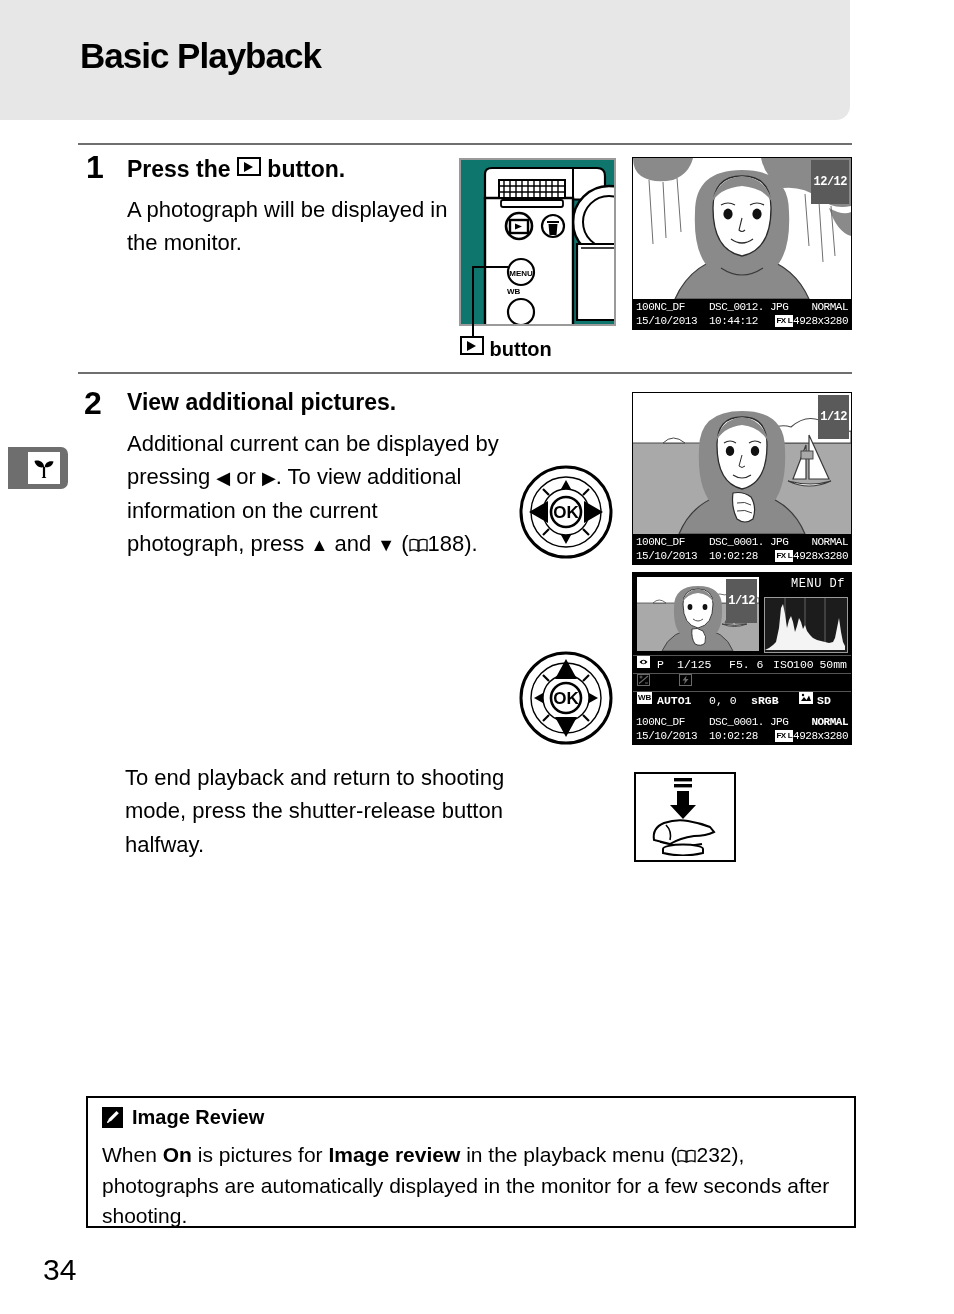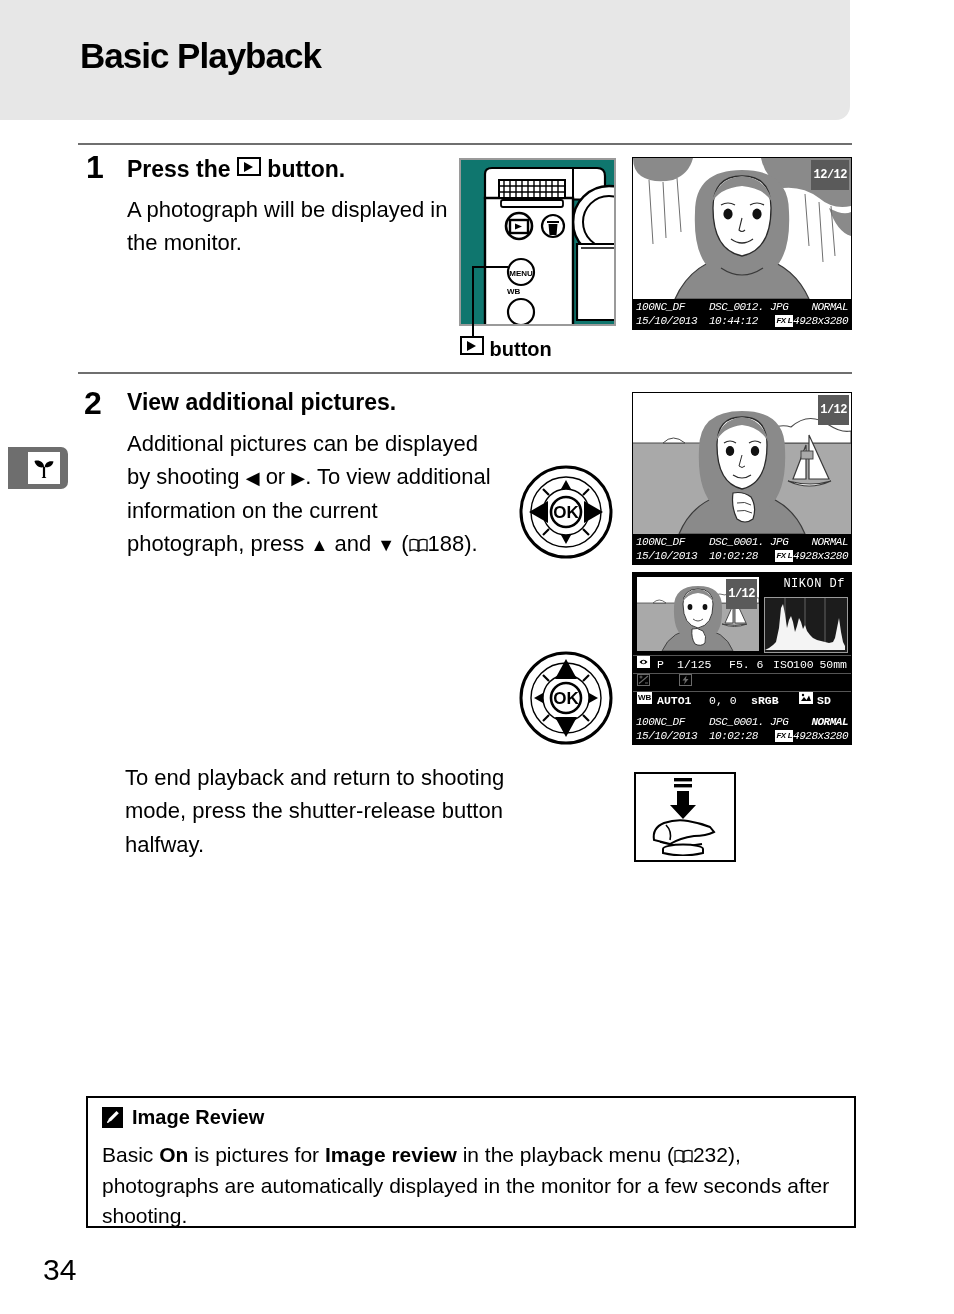--- a/index.html
+++ b/index.html
@@ -188,42 +188,41 @@
   .lcd-photo svg { display: block; }
 
   .frame-counter {
     position: absolute;
     right: 2px; top: 2px;
     background: #5a5a5a;
     color: #fff;
     font-family: "Liberation Mono", monospace;
     font-size: 12px;
     font-weight: bold;
-    padding: 8px 2px;
+    padding: 15px 2px;
     letter-spacing: -0.5px;
   }
 
   .lcd-status {
     position: absolute;
     left: 0; bottom: 0;
     width: 100%;
     height: 30px;
     background: #000;
     color: #fff;
     font-family: "Liberation Mono", monospace;
     font-size: 11px;
     letter-spacing: -0.5px;
   }
   .lcd-status .row {
     position: absolute;
     left: 3px; right: 3px;
     height: 14px;
     line-height: 14px;
     white-space: nowrap;
-    font-style: italic;
   }
   .lcd-status .row1 { top: 1px; }
   .lcd-status .row2 { top: 15px; }
   .st-file  { position: absolute; left: 0; }
   .st-name  { position: absolute; left: 73px; }
   .st-qual  { position: absolute; right: 0; }
   .st-date  { position: absolute; left: 0; }
   .st-time  { position: absolute; left: 73px; }
   .st-size  { position: absolute; right: 0; }
 
@@ -454,21 +453,21 @@
       <span class="st-size">
         <span class="badge">FX</span><span class="badge">L</span><span>4928x3280</span>
       </span>
     </div>
   </div>
 </div>
 
 <div class="step-num step2-num">2</div>
 <div class="step-head step2-head">View additional pictures.</div>
 <div class="step-body step2-body">
-  <span>Additional pictures can be displayed by shooting</span>
+  <span>Additional current can be displayed by pressing</span>
   <span class="arrow-g">◀</span>
   <span>or</span>
   <span class="arrow-g">▶</span><span>. To view additional information on the current photograph, press</span>
   <span class="arrow-g">▲</span>
   <span>and</span>
   <span class="arrow-g">▼</span>
   <span>(</span><span class="book-icon"><svg width="19" height="14" viewBox="0 0 19 14">
         <path d="M1 2 Q5 0.4 9 2.4 L9 13 Q5 11 1 12.6 Z" fill="none" stroke="#000" stroke-width="1.3"></path>
         <path d="M18 2 Q14 0.4 10 2.4 L10 13 Q14 11 18 12.6 Z" fill="none" stroke="#000" stroke-width="1.3"></path>
       </svg></span><span>188</span><span>).</span>
@@ -586,21 +585,21 @@
         <path d="M37 30 Q37 9 61 9 Q85 9 85 30 Q86 52 76 60 L46 60 Q36 52 37 30 Z" fill="#8a8a8a"></path>
         <path d="M46 27 Q46 12 61 12 Q76 12 76 27 Q76 48 61 51 Q46 48 46 27 Z" fill="#fff" stroke="#2a2a2a" stroke-width="0.9"></path>
         <path d="M45 26 Q49 13 61 12 Q73 13 77 26 Q72 17 61 16 Q50 17 45 26 Z" fill="#8a8a8a"></path>
         <ellipse cx="53" cy="30" rx="2.4" ry="3" fill="#111"></ellipse>
         <ellipse cx="68" cy="30" rx="2.4" ry="3" fill="#111"></ellipse>
         <path d="M56 42 Q61 46 66 42" stroke="#2a2a2a" stroke-width="0.8" fill="none"></path>
         <path d="M55 52 Q54 61 58 67 Q64 70 68 66 Q70 59 66 54 Q60 50 55 52 Z" fill="#fff" stroke="#2a2a2a" stroke-width="0.9"></path>
       </svg>
       <div class="frame-counter">1/12</div>
     </div>
-    <div class="lcd3-model">NIKON  Df</div>
+    <div class="lcd3-model">MENU  Df</div>
     <div class="lcd3-hist">
       <svg width="80" height="52" viewBox="0 0 80 52" aria-hidden="true">
         <rect width="80" height="52" fill="#1c1c1c"></rect>
         <g stroke="#777" stroke-width="0.8">
           <line x1="20" y1="0" x2="20" y2="52"></line>
           <line x1="40" y1="0" x2="40" y2="52"></line>
           <line x1="60" y1="0" x2="60" y2="52"></line>
         </g>
         <path d="M0 52 L4 50 L8 47 L11 44 L14 30 L16 10 L18 6 L20 16 L22 30 L24 22 L26 18 L28 24 L30 34 L32 28 L34 20 L36 24 L38 31 L40 27 L42 33 L45 37 L48 40 L52 42 L56 43 L60 44 L64 45 L68 44 L70 40 L72 30 L74 20 L76 34 L78 44 L80 48 L80 52 Z" fill="#f4f4f4"></path>
       </svg>
@@ -695,20 +694,20 @@
   <div class="note-title">
     <span class="pencil-icon">
       <svg width="21" height="21" viewBox="0 0 21 21">
           <rect width="21" height="21" fill="#000"></rect>
           <path d="M5 16 L7 11.5 L14.5 4 L16.8 6.2 L9.3 13.8 Z" fill="#fff"></path>
           <path d="M5 16 L7.2 15.3 L5.8 13.8 Z" fill="#fff"></path>
         </svg>
     </span><span>Image Review</span>
   </div>
   <div class="note-body">
-    <span>Basic </span><b>On</b><span> is pictures for </span><b>Image review</b><span> in the playback menu (</span><span class="book-icon"><svg width="19" height="14" viewBox="0 0 19 14">
+    <span>When </span><b>On</b><span> is pictures for </span><b>Image review</b><span> in the playback menu (</span><span class="book-icon"><svg width="19" height="14" viewBox="0 0 19 14">
           <path d="M1 2 Q5 0.4 9 2.4 L9 13 Q5 11 1 12.6 Z" fill="none" stroke="#000" stroke-width="1.3"></path>
           <path d="M18 2 Q14 0.4 10 2.4 L10 13 Q14 11 18 12.6 Z" fill="none" stroke="#000" stroke-width="1.3"></path>
         </svg></span><span>232</span><span>), photographs are automatically displayed in the monitor for a few seconds after shooting.</span>
   </div>
 </div>
 
 <div class="page-number">34</div>
 
 </body></html>

